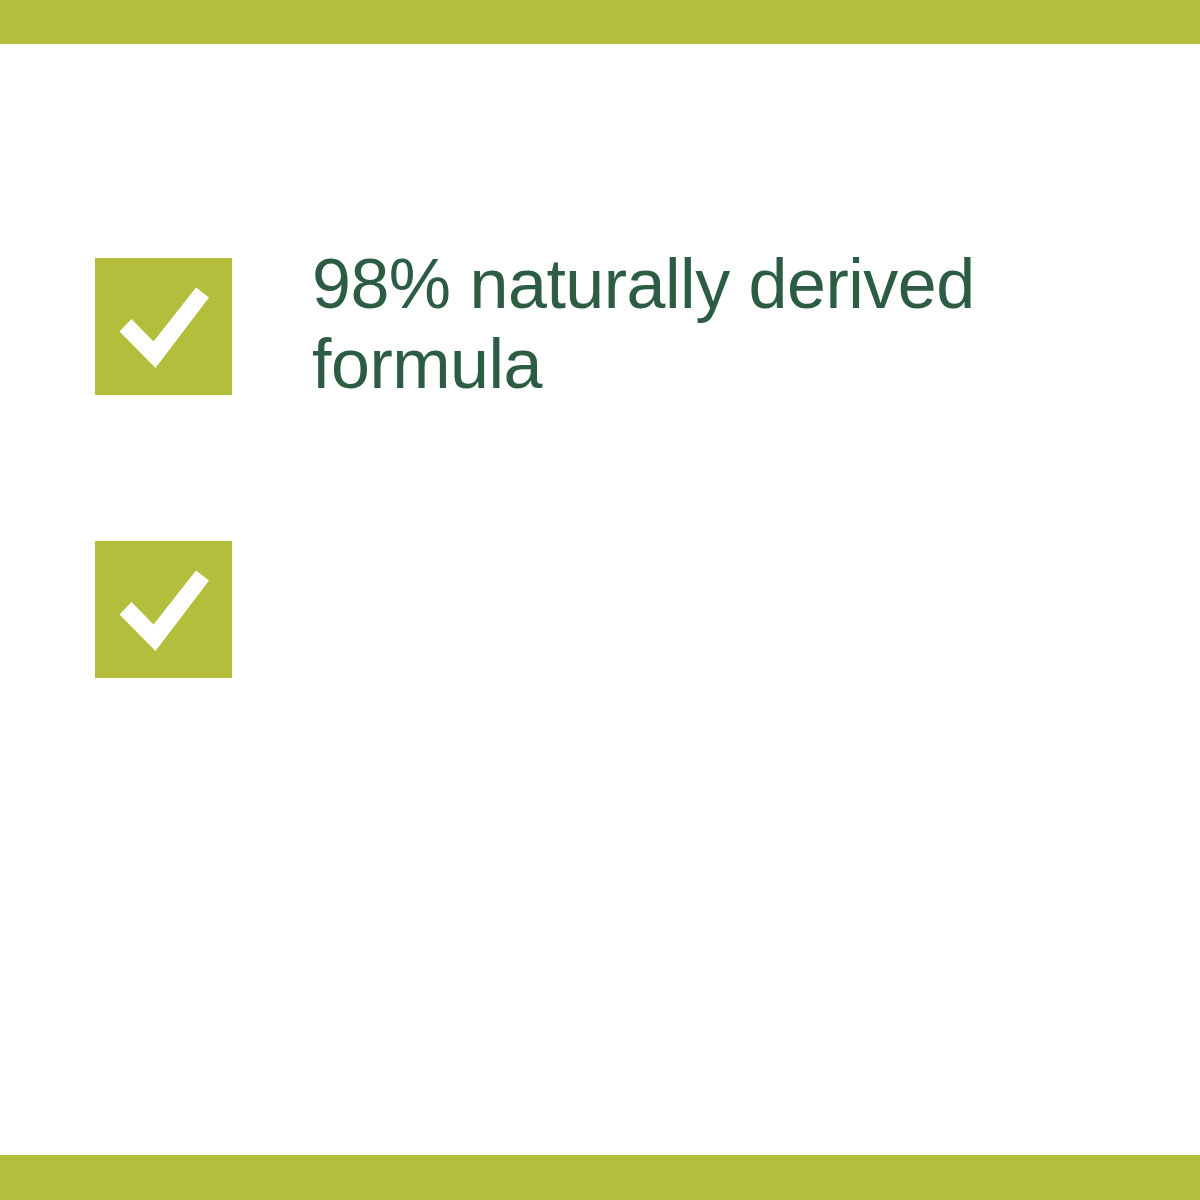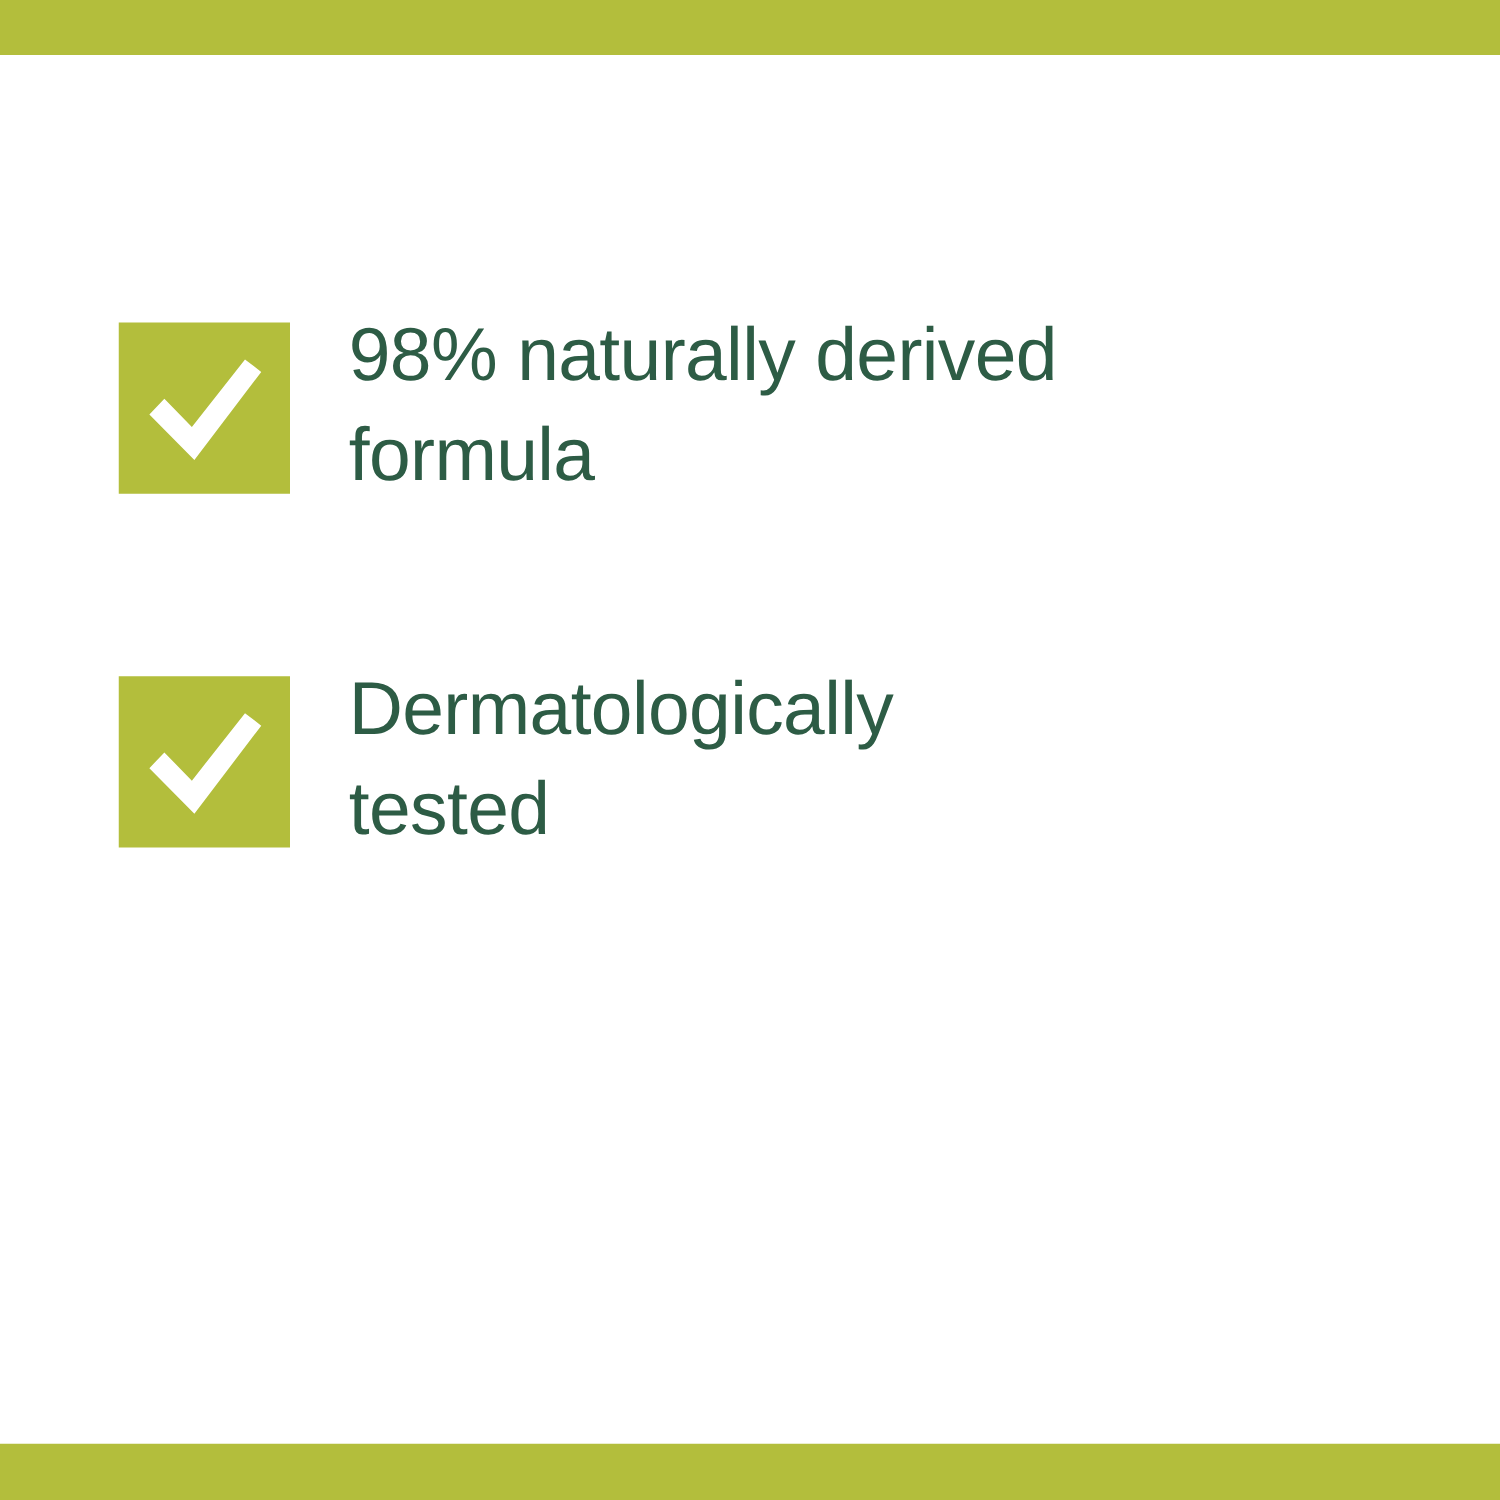--- a/index.html
+++ b/index.html
@@ -54,24 +54,24 @@
     position: absolute;
     left: 0;
     top: 0;
     width: 137px;
     height: 137px;
     display: block;
   }
 
   .check-text {
     flex: 1 1 auto;
-    margin-left: 47px;       
+    margin-left: 80px;       
     margin-top: -14px;       
     color: #2d5c45;
-    font-size: 60px;
+    font-size: 70px;
     line-height: 80px;
     font-weight: 300;
     letter-spacing: -0.5px;
     white-space: pre-line;   
     font-stretch: condensed;
   }
 </style>
 </head>
 <body>
 
@@ -90,22 +90,20 @@
       <div class="check-text">98% naturally derived
 formula</div>
     </div>
 
     <div class="check-row">
       <div class="check-box">
         <svg viewBox="0 0 137 137" aria-hidden="true">
           <polygon fill="#ffffff" points="24.5,73.5 36.5,61.0 58.5,83.5 101.0,29.5 114.0,39.5 60.5,110.0"></polygon>
         </svg>
       </div>
-      <div class="check-text">Dermatologically
-tested</div>
     </div>
 
 
   </div>
 
   <div class="band bottom"></div>
 
 </div>
 
 </body></html>

